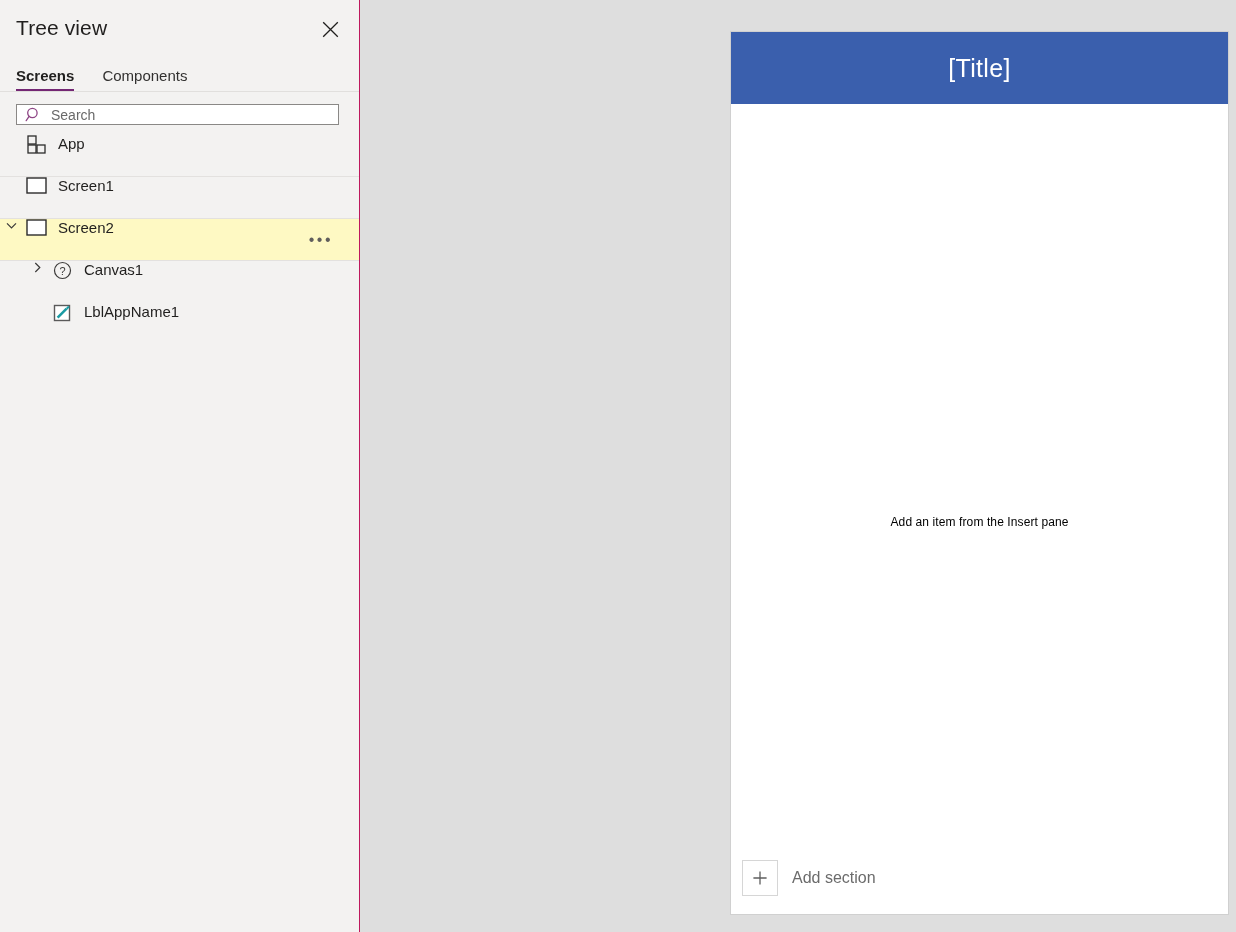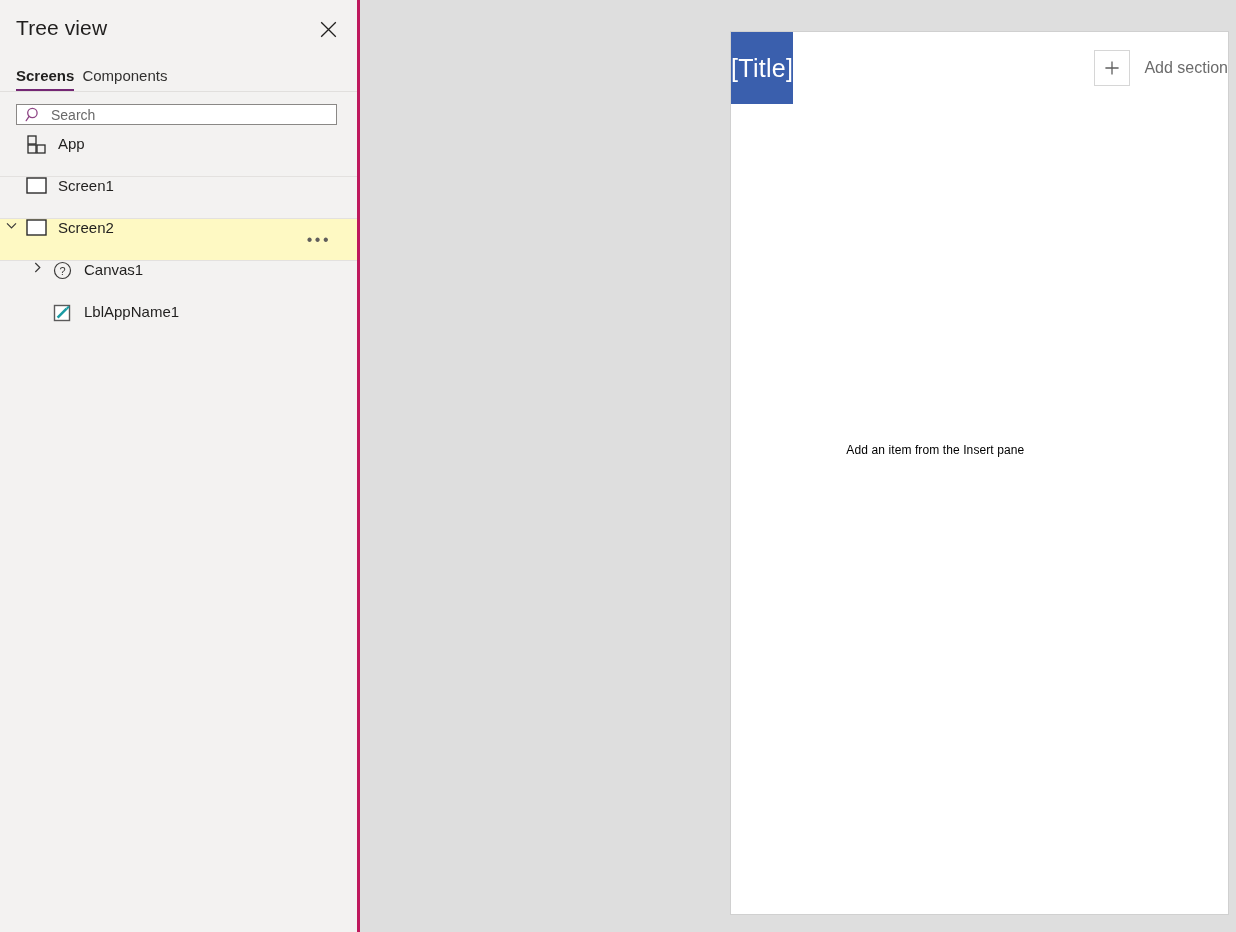--- a/index.html
+++ b/index.html
@@ -15,21 +15,21 @@
     width: 1236px; height: 932px;
     background: #dedede;
   }
 
   
   #treeview {
     position: absolute;
     left: 0; top: 0;
     width: 360px; height: 932px;
     background: #f3f2f1;
-    border-right: 3px solid #be185d;
+    border-right: 1px solid #be185d;
   }
   .tv-header {
     position: relative;
     height: 56px;
     display: flex;
     align-items: center;
   }
   .tv-title {
     font-size: 21px;
     color: #201f1e;
@@ -43,21 +43,21 @@
     display: flex; align-items: center; justify-content: center;
     cursor: pointer;
   }
   .tv-close svg { display: block; }
 
   .tv-tabs {
     display: flex;
     align-items: flex-end;
     height: 36px;
     padding-left: 16px;
-    gap: 8px;
+    gap: 28px;
     border-bottom: 1px solid #e1dfdd;
   }
   .tv-tab {
     position: relative;
     font-size: 15px;
     color: #323130;
     padding-bottom: 7px;
     cursor: pointer;
     white-space: nowrap;
   }
@@ -147,21 +147,21 @@
     width: 875px; height: 932px;
     background: #dedede;
   }
   #screen-frame {
     position: absolute;
     left: 369px; top: 31px;
     width: 499px; height: 884px;
     background: #ffffff;
     border: 1px solid #d0d0d0;
     display: flex;
-    flex-direction: row;
+    flex-direction: column;
   }
   .sc-titlebar {
     height: 72px;
     flex: none;
     background: #3a5fad;
     display: flex;
     align-items: center;
     justify-content: center;
   }
   .sc-title {
@@ -181,21 +181,21 @@
     text-align: center;
     font-size: 12px;
     color: #000000;
     letter-spacing: .1px;
   }
   .sc-addsection {
     flex: none;
     height: 72px;
     display: flex;
     align-items: center;
-    padding-left: 17px;
+    padding-left: 11px;
     gap: 14px;
     background: #ffffff;
   }
   .sc-plusbtn {
     width: 36px; height: 36px;
     border: 1px solid #d6d6d6;
     display: flex; align-items: center; justify-content: center;
     cursor: pointer;
     flex: none;
   }

